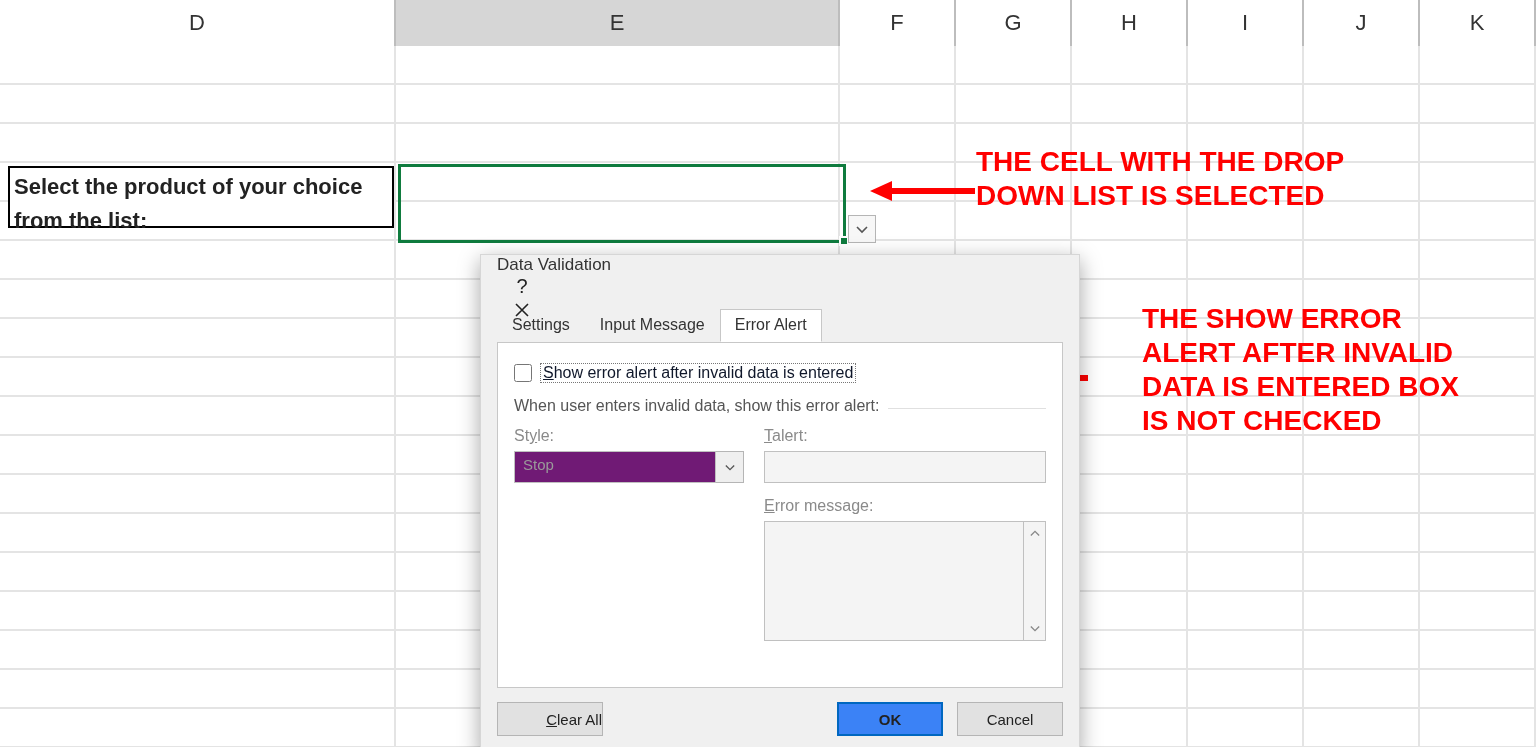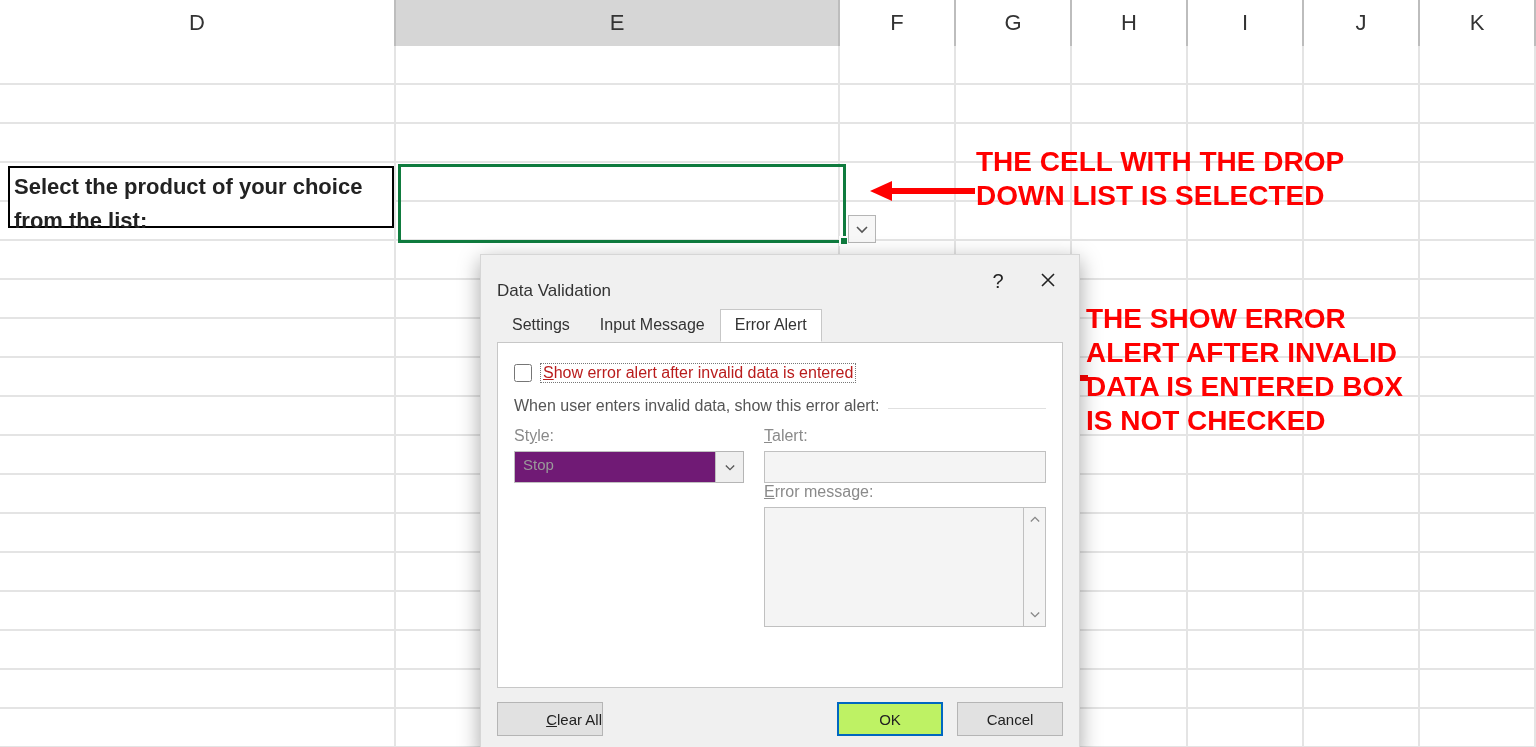--- a/index.html
+++ b/index.html
@@ -118,45 +118,46 @@
   .annot {
     position: absolute;
     color: #ff0000;
     font-weight: bold;
     font-family: Arial, sans-serif;
     font-size: 28px;
     line-height: 1.22;
     white-space: pre;
   }
   .annot1 { left: 976px; top: 145px; }
-  .annot2 { left: 1086px; top: 302px; }
+  .annot2 { left: 1142px; top: 302px; }
   .arrow {
     position: absolute;
   }
 
   
   .dialog {
     position: absolute;
     left: 480px;
     top: 254px;
     width: 600px;
     background: #f0f0f0;
     border: 1px solid #d6d6d6;
     box-shadow: 0 6px 20px rgba(0,0,0,.35);
     font-family: "Segoe UI", Arial, sans-serif;
     font-size: 16px;
     color: #444;
   }
   .dlg-title {
     height: 46px;
     display: flex;
-    align-items: flex-end;
+    align-items: flex-start;
     padding: 0 6px 0 16px;
     font-size: 17px;
     color: #333;
+    flex-direction: column;
   }
   .dlg-title .spacer { flex: 1; }
   .dlg-tbtn {
     width: 50px;
     height: 40px;
     display: flex;
     align-items: center;
     justify-content: center;
     font-size: 20px;
     color: #222;
@@ -212,21 +213,21 @@
     align-items: center;
     margin-bottom: 16px;
   }
   .chkrow input[type=checkbox] {
     width: 18px;
     height: 18px;
     margin: 0 8px 0 0;
   }
   .chkrow .chklabel {
     font-size: 16px;
-    color: #b91c1c;
+    color: #0f172a;
     border: 1px dotted #777;
     padding: 0 2px;
   }
   .chklabel .ul { text-decoration: underline; }
 
   .red-box {
     position: absolute;
     left: 490px;
     top: 352px;
     width: 576px;
@@ -338,21 +339,22 @@
     font-size: 15px;
     color: #222;
     display: flex;
     align-items: center;
     justify-content: center;
     margin-left: 14px;
   }
   .dlg-btn.clear { margin-left: 0; justify-content: flex-end; }
   .dlg-btn.primary {
     border: 2px solid #0067c0;
-    background: #bef264;
+    background: #3b82f6;
+    font-weight: bold;
   }
   .dlg-btn .ul { text-decoration: underline; }
 </style>
 </head>
 <body>
 
 <div class="sheet">
   <div class="col-headers">
     <div class="colh cD">D</div>
     <div class="colh cE sel">E</div>
@@ -621,21 +623,21 @@
                 <svg width="10" height="8" viewBox="0 0 12 8">
                     <path d="M1 1 L6 6 L11 1" fill="none" stroke="#555" stroke-width="1.6"></path>
                   </svg>
               </span>
             </div>
           </div>
         </div>
         <div class="col-right">
           <div class="flabel"><span class="ul">T</span><span>alert:</span></div>
           <div class="txtinput"></div>
-          <div class="flabel" style=""><span class="ul">E</span><span>rror message:</span></div>
+          <div class="flabel" style="margin-top:14px;"><span class="ul">E</span><span>rror message:</span></div>
           <div class="txtarea">
             <div class="sb">
               <div class="arrw up">
                 <svg width="10" height="8" viewBox="0 0 12 8">
                     <path d="M1 7 L6 2 L11 7" fill="none" stroke="#888" stroke-width="1.6"></path>
                   </svg>
               </div>
               <div class="arrw down">
                 <svg width="10" height="8" viewBox="0 0 12 8">
                     <path d="M1 1 L6 6 L11 1" fill="none" stroke="#888" stroke-width="1.6"></path>

